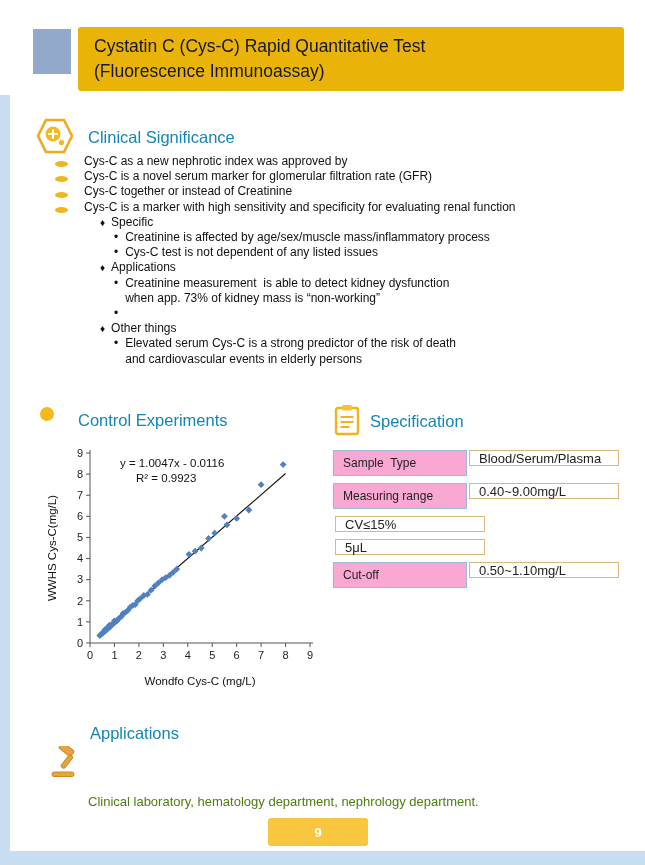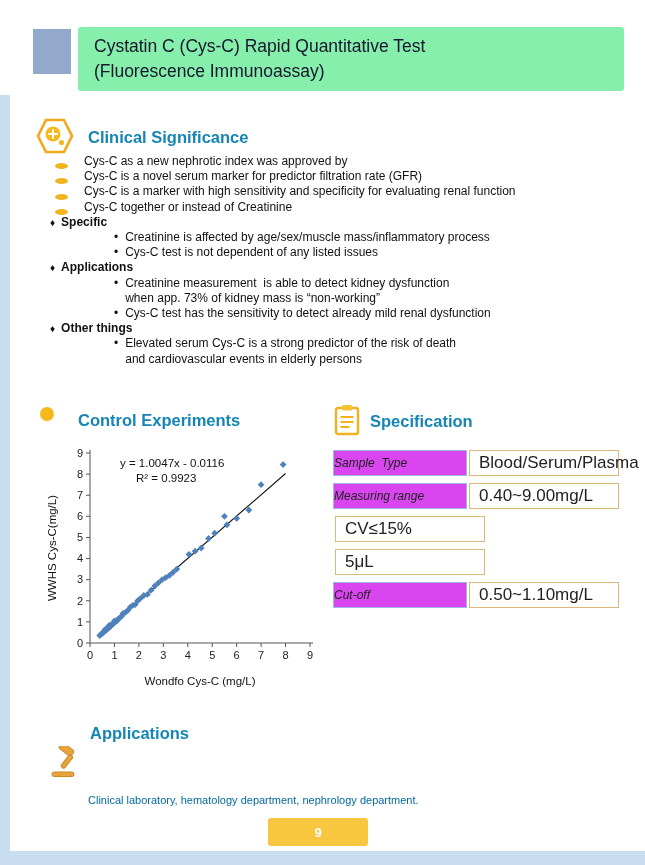--- a/index.html
+++ b/index.html
@@ -4,55 +4,55 @@
 <style>
   * { margin:0; padding:0; box-sizing:border-box; }
   html,body { width:645px; height:865px; }
   body { background:#ffffff; font-family:"Liberation Sans", sans-serif; position:relative; overflow:hidden; }
   .page { position:absolute; left:0; top:0; width:645px; height:865px; background:#fff; }
 
   .edge-left { position:absolute; left:0; top:95px; width:10px; height:770px; background:#C9DDF0; }
   .edge-bottom { position:absolute; left:0; top:851px; width:645px; height:14px; background:#C9DDF0; }
 
   .header-square { position:absolute; left:33px; top:29px; width:38px; height:45px; background:#92A9CB; }
-  .header-banner { position:absolute; left:78px; top:27px; width:546px; height:64px; background:#86efac;
+  .header-banner { position:absolute; left:78px; top:27px; width:546px; height:64px; background:#eab308;
                    border-radius:3px; padding:7px 16px; }
   .title-line { font-size:17.5px; color:#17172E; font-weight:500; line-height:1.42; }
 
-  .sec-heading { position:absolute; font-size:16.5px; font-weight:700; color:#1585B5;text-align:right; }
+  .sec-heading { position:absolute; font-size:16.5px; font-weight:400; color:#1585B5;text-align:right; }
 
   .hex-icon { position:absolute; left:36px; top:118px; }
   .clinical-heading { left:88px; top:128px; }
   .clinical-body { position:absolute; left:50px; top:154px; width:572px; font-size:12px; color:#111; }
-  .b-row { display:flex; align-items:flex-end; }
+  .b-row { display:flex; align-items:center; }
   .oval { flex:0 0 auto; width:13px; height:6px; border-radius:50%; background:#F0B41C; margin:5px 16px 0 5px; }
   .b-text { white-space:pre-wrap; line-height:15.2px; }
-  .sub-title { line-height:15.2px; font-size:12px; color:#111;font-weight:bold; }
+  .sub-title { margin-left:50px; line-height:15.2px; font-size:12px; color:#111; }
   .diamond { font-size:10px; margin-right:6px; }
   .sub-item { display:flex; margin-left:64px; align-items:flex-start; }
   .dot { margin-right:7px; line-height:15.2px; }
 
   .ring-icon { position:absolute; left:40px; top:407px; width:12px; height:12px;
                border:7px solid #F5B91E; border-radius:50%; display:inline-block; }
   .control-heading { left:78px; top:411px; }
   .chart-mount { position:absolute; left:46px; top:441px; width:286px; height:252px; }
   .chart-mount svg text { font-family:"Liberation Sans", sans-serif; }
 
   .clip-icon { position:absolute; left:334px; top:404px; }
   .spec-heading { left:370px; top:412px; }
   .spec-table { position:absolute; left:333px; top:450px; width:288px; }
   .spec-row { display:flex; margin-bottom:7px; }
-  .spec-label { width:134px; height:26px; background:#d946ef; border:1px solid #9BB9DE; color:#222;
-                font-size:12px; display:flex; align-items:center; white-space:pre-wrap;font-style:italic; }
-  .spec-value { width:150px; height:26px; background:#fff; border:1px solid #D9B87A; color:#222;
-                font-size:17px; display:flex; align-items:center; padding-left:9px; margin-left:2px; }
+  .spec-label { width:134px; height:26px; background:#f9a8d4; border:1px solid #9BB9DE; color:#222;
+                font-size:12px; display:flex; align-items:center; padding-left:9px; white-space:pre-wrap; }
+  .spec-value { width:150px; height:16px; background:#fff; border:1px solid #D9B87A; color:#222;
+                font-size:13px; display:flex; align-items:center; padding-left:9px; margin-left:2px; }
 
   .gavel-icon { position:absolute; left:50px; top:746px; }
   .apps-heading { left:90px; top:724px; }
-  .apps-text { position:absolute; left:88px; top:794px; font-size:11px; color:#0369a1; }
+  .apps-text { position:absolute; left:88px; top:794px; font-size:13px; color:#4d7c0f; }
 
   .page-num { position:absolute; left:268px; top:818px; width:100px; height:28px; background:#F8C63F;
               color:#ffffff; font-size:13px; font-weight:700; display:flex; align-items:center;
               justify-content:center; border-radius:3px; }
 </style>
 </head>
 <body>
 
 <div class="page">
 
@@ -76,50 +76,49 @@
   </span>
   <div class="sec-heading clinical-heading">Clinical Significance</div>
   <div class="clinical-body">
     <div>
         <div class="b-row">
           <span class="oval"></span>
           <span class="b-text">Cys-C as a new nephrotic index was approved by</span>
         </div>
         <div class="b-row">
           <span class="oval"></span>
-          <span class="b-text">Cys-C is a novel serum marker for predictor filtration rate (GFR)</span>
+          <span class="b-text">Cys-C is a novel serum marker for glomerular filtration rate (GFR)</span>
+        </div>
+        <div class="b-row">
+          <span class="oval"></span>
+          <span class="b-text">Cys-C together or instead of Creatinine</span>
         </div>
         <div class="b-row">
           <span class="oval"></span>
           <span class="b-text">Cys-C is a marker with high sensitivity and specificity for evaluating renal function</span>
-        </div>
-        <div class="b-row">
-          <span class="oval"></span>
-          <span class="b-text">Cys-C together or instead of Creatinine</span>
         </div>
       </div>
     <div>
         <div class="sub-title"><span class="diamond">♦</span><span>Specific</span></div>
         <div class="sub-item">
           <span class="dot">•</span>
           <span class="b-text">Creatinine is affected by age/sex/muscle mass/inflammatory process</span>
         </div>
         <div class="sub-item">
           <span class="dot">•</span>
           <span class="b-text">Cys-C test is not dependent of any listed issues</span>
         </div>
         <div class="sub-title"><span class="diamond">♦</span><span>Applications</span></div>
         <div class="sub-item">
           <span class="dot">•</span>
           <span class="b-text">Creatinine measurement  is able to detect kidney dysfunction
 when app. 73% of kidney mass is “non-working”</span>
         </div>
         <div class="sub-item">
           <span class="dot">•</span>
-          <span class="b-text">Cys-C test has the sensitivity to detect already mild renal dysfunction</span>
         </div>
         <div class="sub-title"><span class="diamond">♦</span><span>Other things</span></div>
         <div class="sub-item">
           <span class="dot">•</span>
           <span class="b-text">Elevated serum Cys-C is a strong predictor of the risk of death
 and cardiovascular events in elderly persons</span>
         </div>
       </div>
   </div>
 

